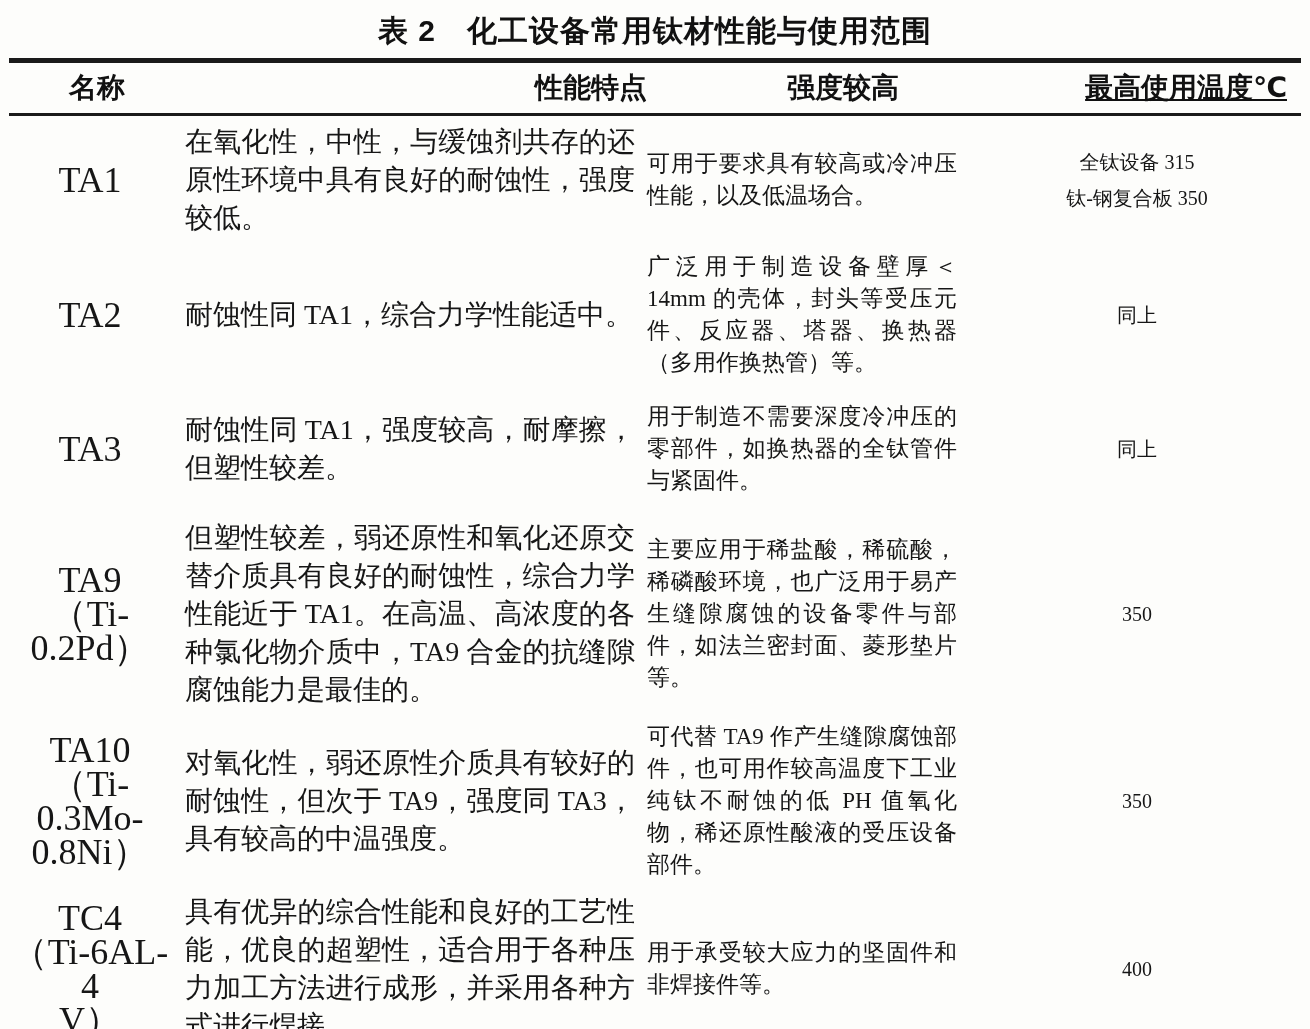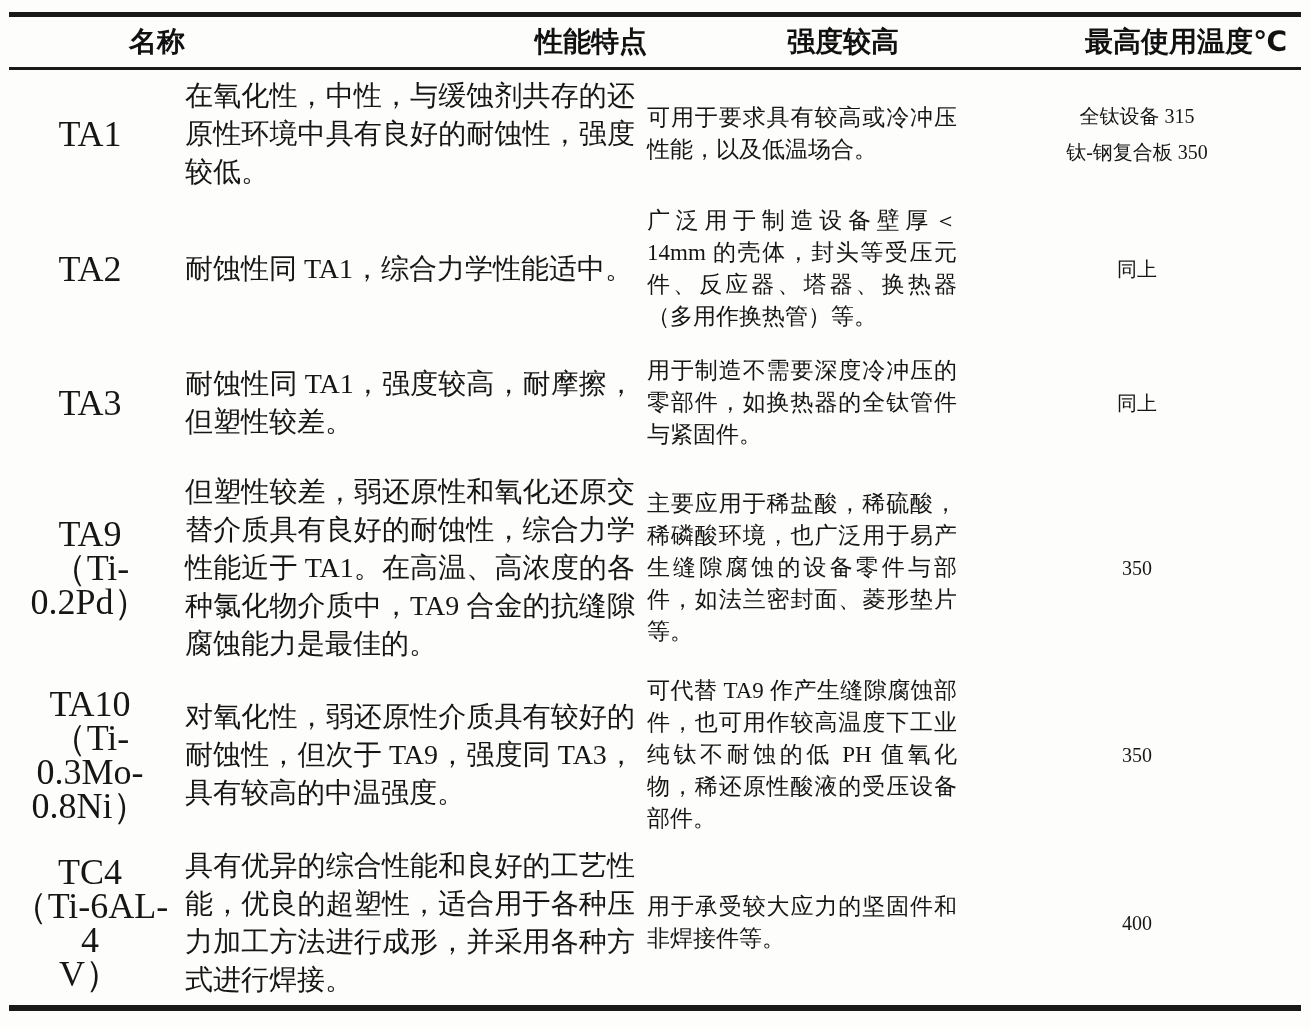--- a/index.html
+++ b/index.html
@@ -48,24 +48,24 @@
     border-bottom: 3px solid #1a1a1a;
   }
   th {
     font-family: "Liberation Sans", "DejaVu Sans", sans-serif;
     font-weight: bold;
     font-size: 28px;
     color: #111;
     vertical-align: middle;
     padding: 0;
   }
-  th.h-name  { text-align: right; }
+  th.h-name  { text-align: center; }
   th.h-feat  { text-align: right; padding-left: 100px; }
   th.h-usage { text-align: left; padding-left: 140px; }
-  th.h-temp  { text-align: right; padding-right: 14px; }
+  th.h-temp  { text-align: right; padding-right: 14px; text-decoration: underline; }
 
   td {
     vertical-align: middle;
     padding: 6px 0;
   }
   td.name {
     text-align: center;
     font-size: 36px;
     line-height: 34px;
     white-space: pre-line;
@@ -97,20 +97,21 @@
   tr.r3 { height: 128px; }
   tr.r4 { height: 192px; }
   tr.r5 { height: 158px; }
   tr.r6 { height: 155px; }
 </style>
 </head>
 <body>
 
 <div class="page">
 
+  <div class="title">表 2　化工设备常用钛材性能与使用范围</div>
 
   <table class="tbl">
     <colgroup>
       <col class="c1">
         <col class="c2">
         <col class="c3">
         <col class="c4">
     </colgroup>
     <thead>
       <tr>

